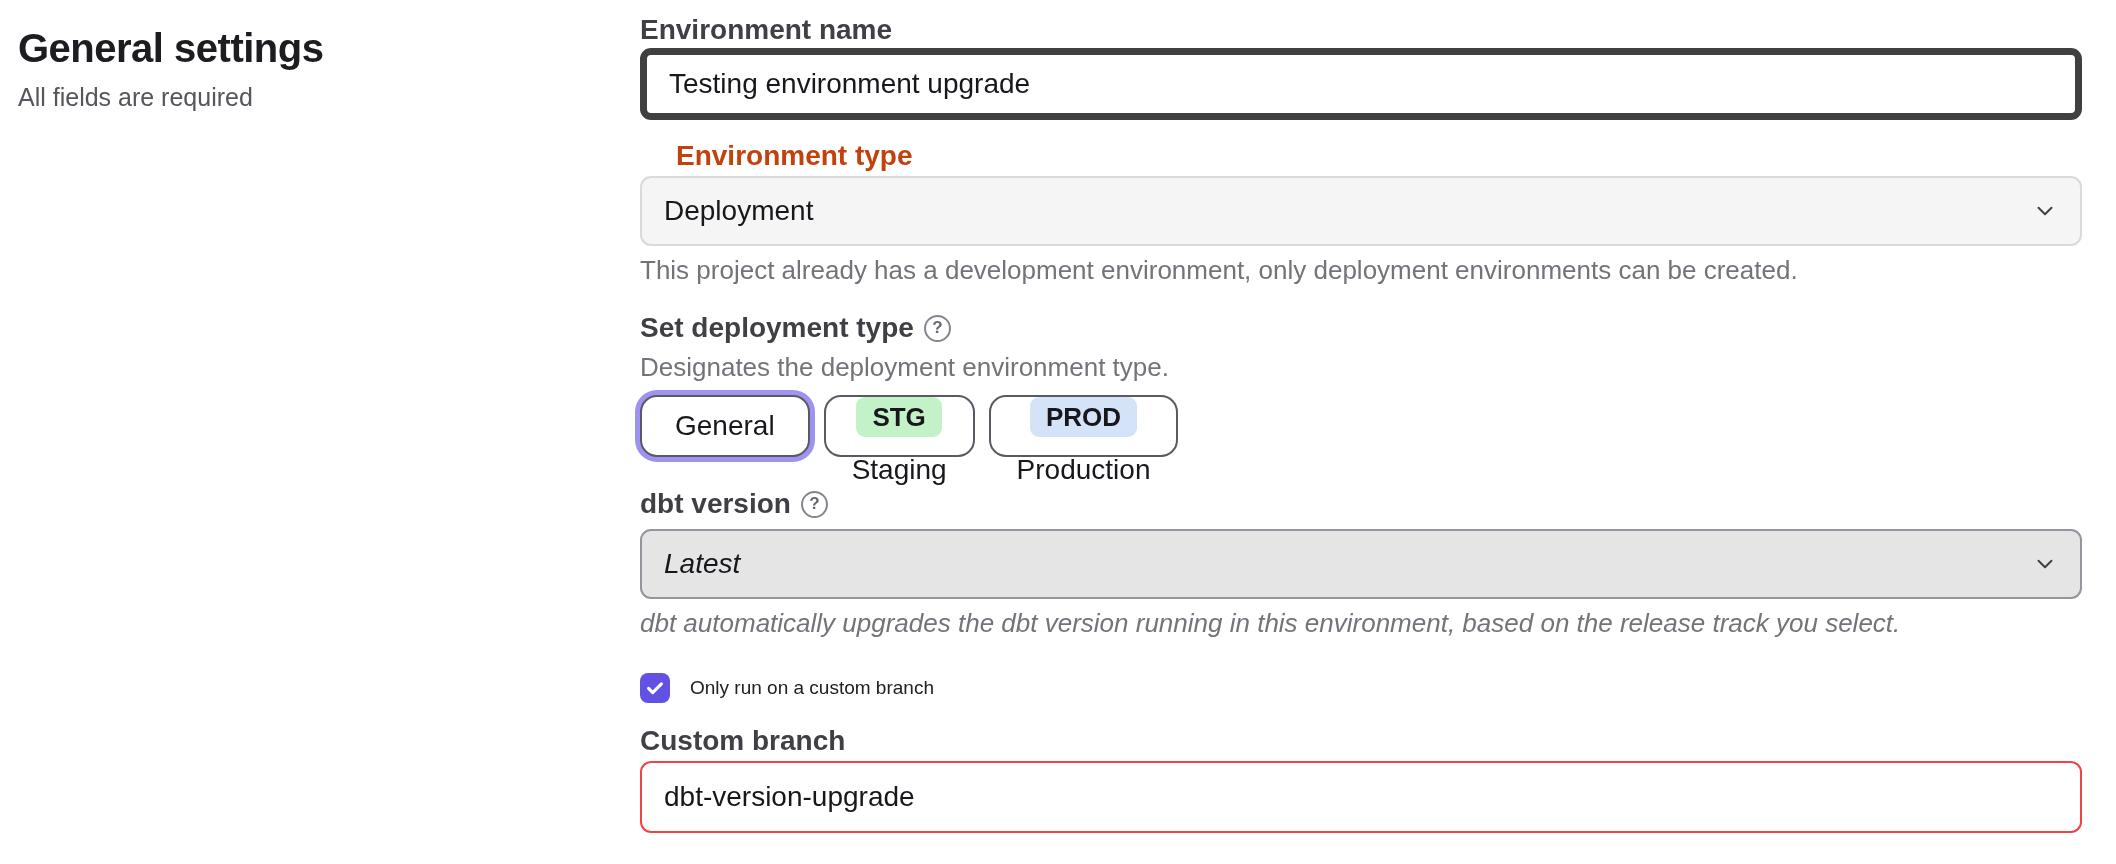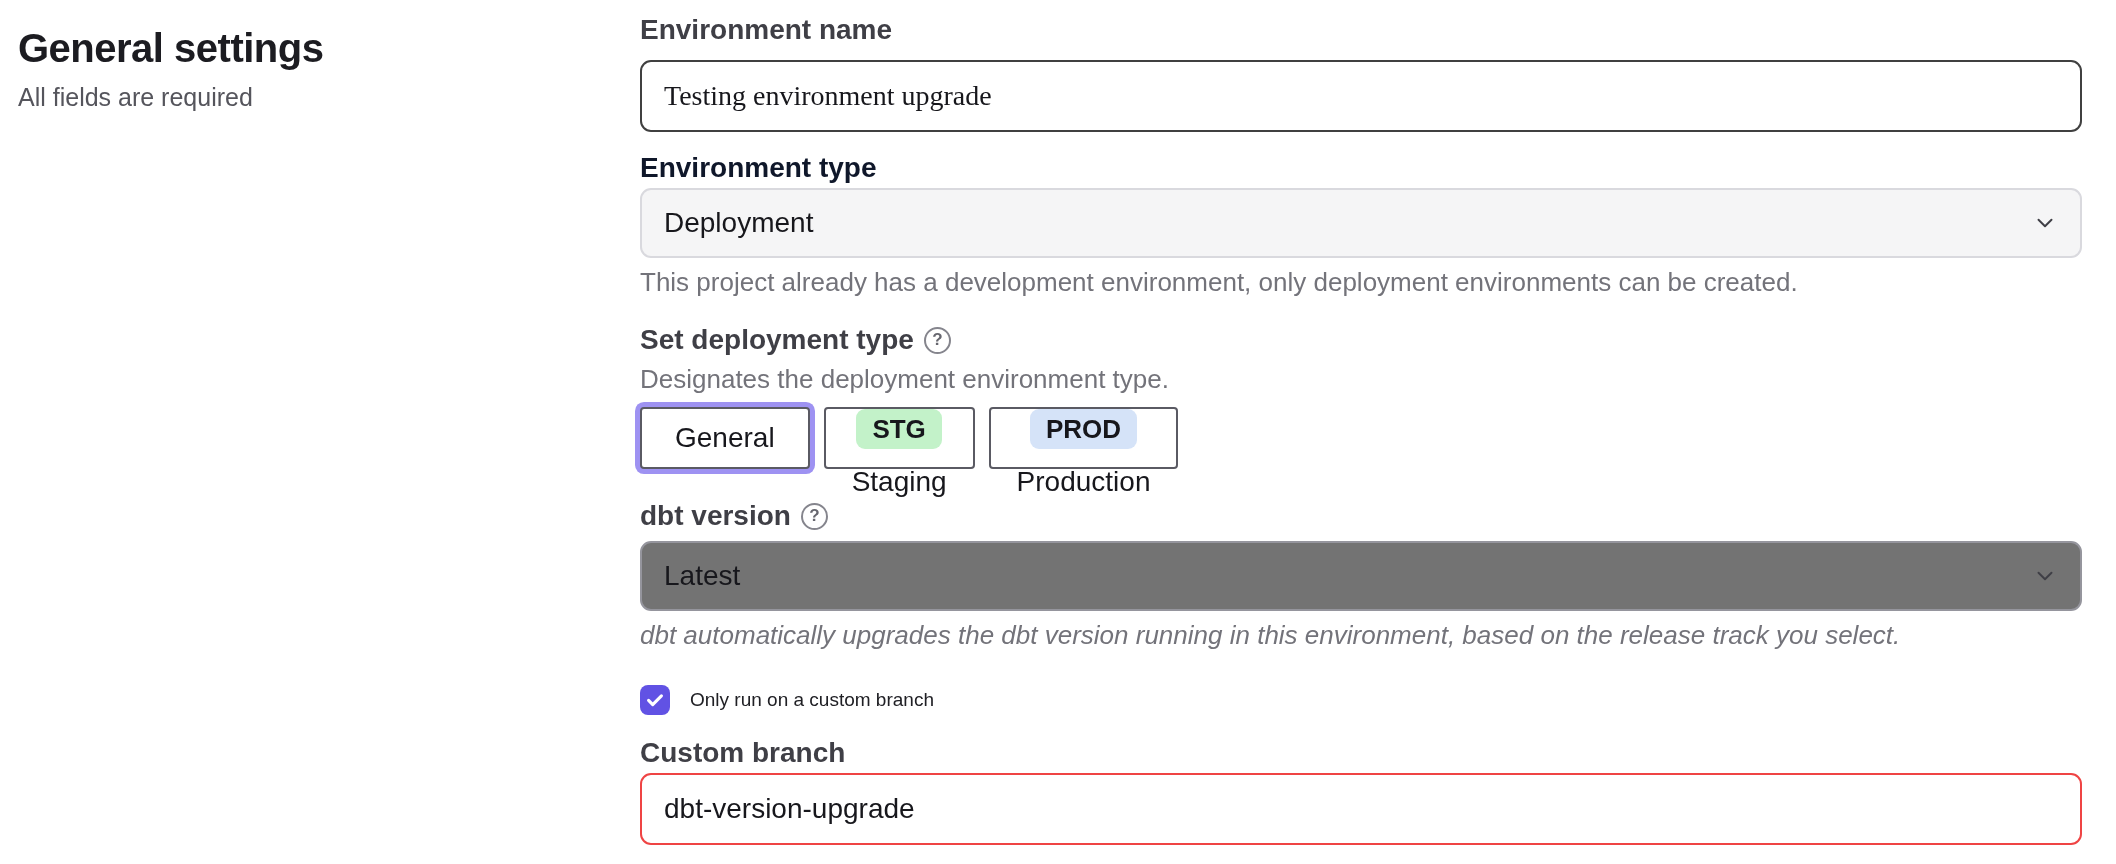--- a/index.html
+++ b/index.html
@@ -9,44 +9,44 @@
 
   
   .heading-col { position:absolute; left:18px; top:24px; width:560px; }
   .page-title { font-size:40px; font-weight:700; color:#1c1c21; letter-spacing:-0.5px; line-height:48px; }
   .page-subtitle { margin-top:10px; font-size:25px; color:#55555c; line-height:30px; }
 
   
   .form-col { position:absolute; left:640px; top:0; width:1442px; }
 
   .field-label { font-size:28px; font-weight:700; color:#3f3f46; line-height:28px; }
-  .label-muted { color:#0f172a; }
+  .label-muted { color:#c2410c;margin-left:36px; }
   .helper-text { font-size:26px; color:#73737a; line-height:28px; }
 
   .lbl-1 { margin-top:16px; }
   .text-input { width:1442px; height:72px; border-radius:11px; background:#fff;
                 font-size:28px; color:#17171c; padding:0 22px; outline:none;
                 font-family:"Liberation Sans","DejaVu Sans",sans-serif; }
-  .input-focused { margin-top:16px; border:2px solid #404040;font-family:Liberation Serif, serif; }
+  .input-focused { margin-top:4px; border:7px solid #404040; }
   .lbl-2 { margin-top:22px; }
   .select-box { margin-top:6px; width:1442px; height:70px; border-radius:11px;
                 display:flex; align-items:center; justify-content:space-between;
                 padding:0 22px; font-size:28px; color:#17171c; cursor:pointer; }
   .select-disabled { background:#f5f5f6; border:2px solid #d9d9de; }
-  .select-normal { background:#737373; border:2px solid #95959d; }
+  .select-normal { background:#e5e5e5; border:2px solid #95959d;font-style:italic; }
   .helper-1 { margin-top:10px; }
   .lbl-3 { margin-top:30px; display:flex; align-items:center; }
   .desc-3 { margin-top:11px; }
 
   .help-icon { display:inline-flex; align-items:center; justify-content:center;
                width:27px; height:27px; border:2px solid #85858d; border-radius:50%;
                margin-left:10px; font-size:17px; font-weight:700; color:#66666e; }
 
   .btn-row { margin-top:14px; display:flex; align-items:center; gap:14px; height:62px; }
-  .type-btn { height:62px; border-radius:4px; background:#fff; border:2px solid #5a5a63;
+  .type-btn { height:62px; border-radius:17px; background:#fff; border:2px solid #5a5a63;
               display:flex; align-items:center; font-size:28px; color:#17171c; cursor:pointer;text-align:right; }
   .btn-general { padding:0 33px; }
   .btn-selected { box-shadow:0 0 0 5px #9e92f2; border-color:#5a5a63; }
   .btn-badged { padding:0 26px; gap:17px;flex-direction:column; }
   .type-badge { display:inline-flex; align-items:center; justify-content:center;
                 font-size:26px; font-weight:700; color:#17171c; border-radius:9px;
                 padding:7px 16px; line-height:26px; }
   .badge-stg { background:#c3f2c9; }
   .badge-prod { background:#d5e3f8; }
 

